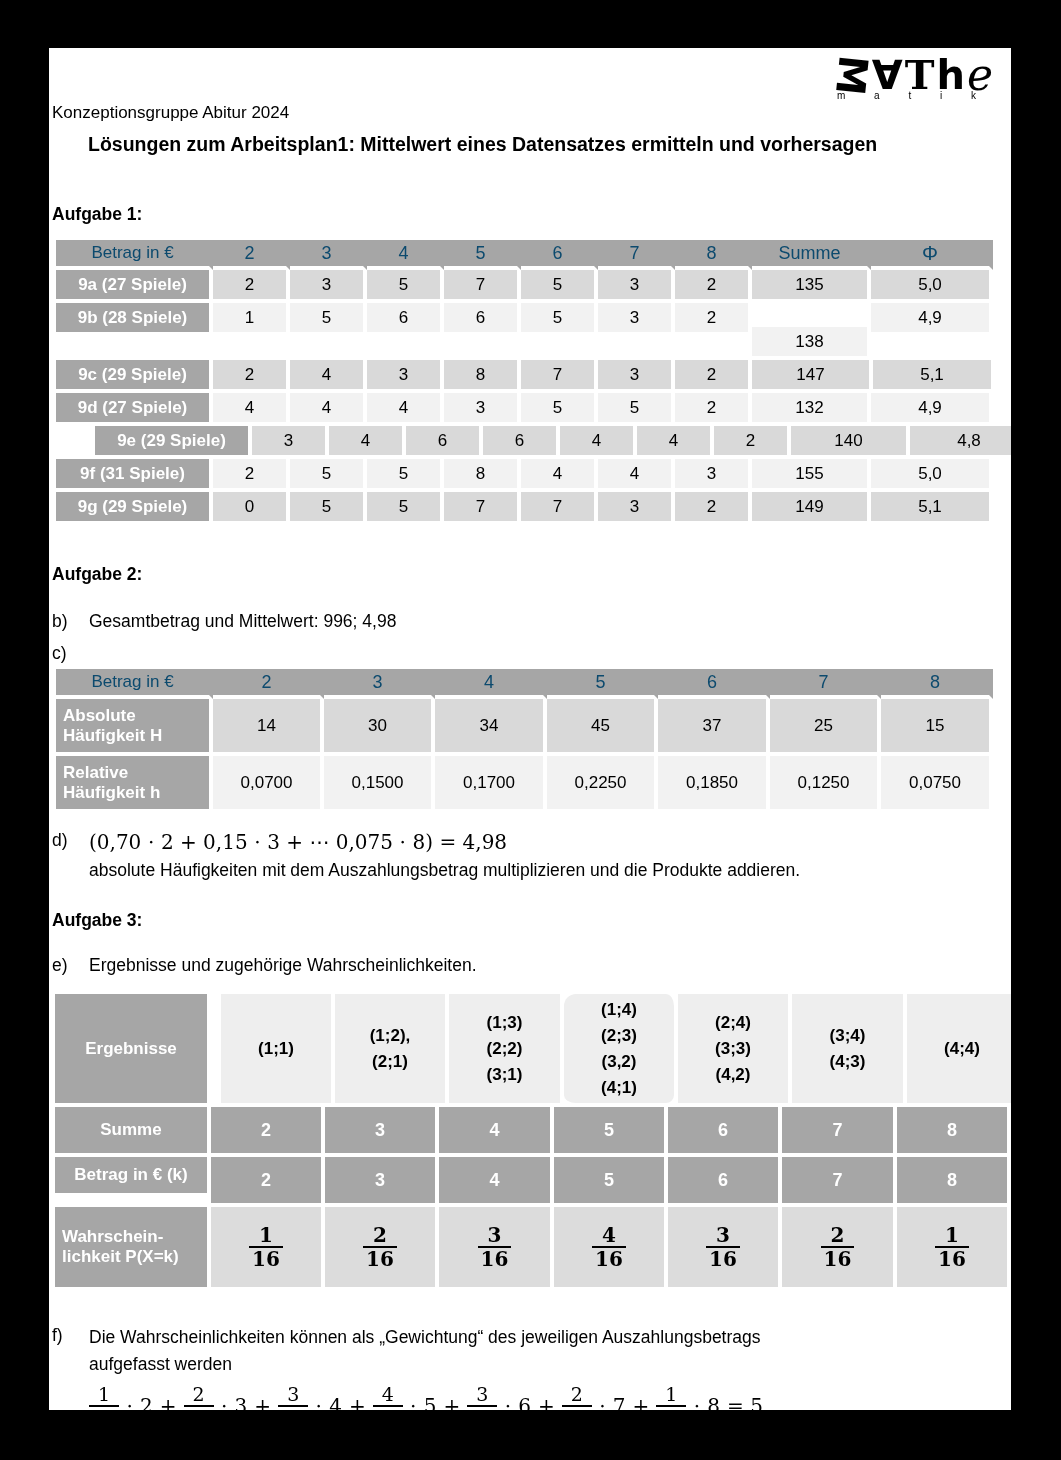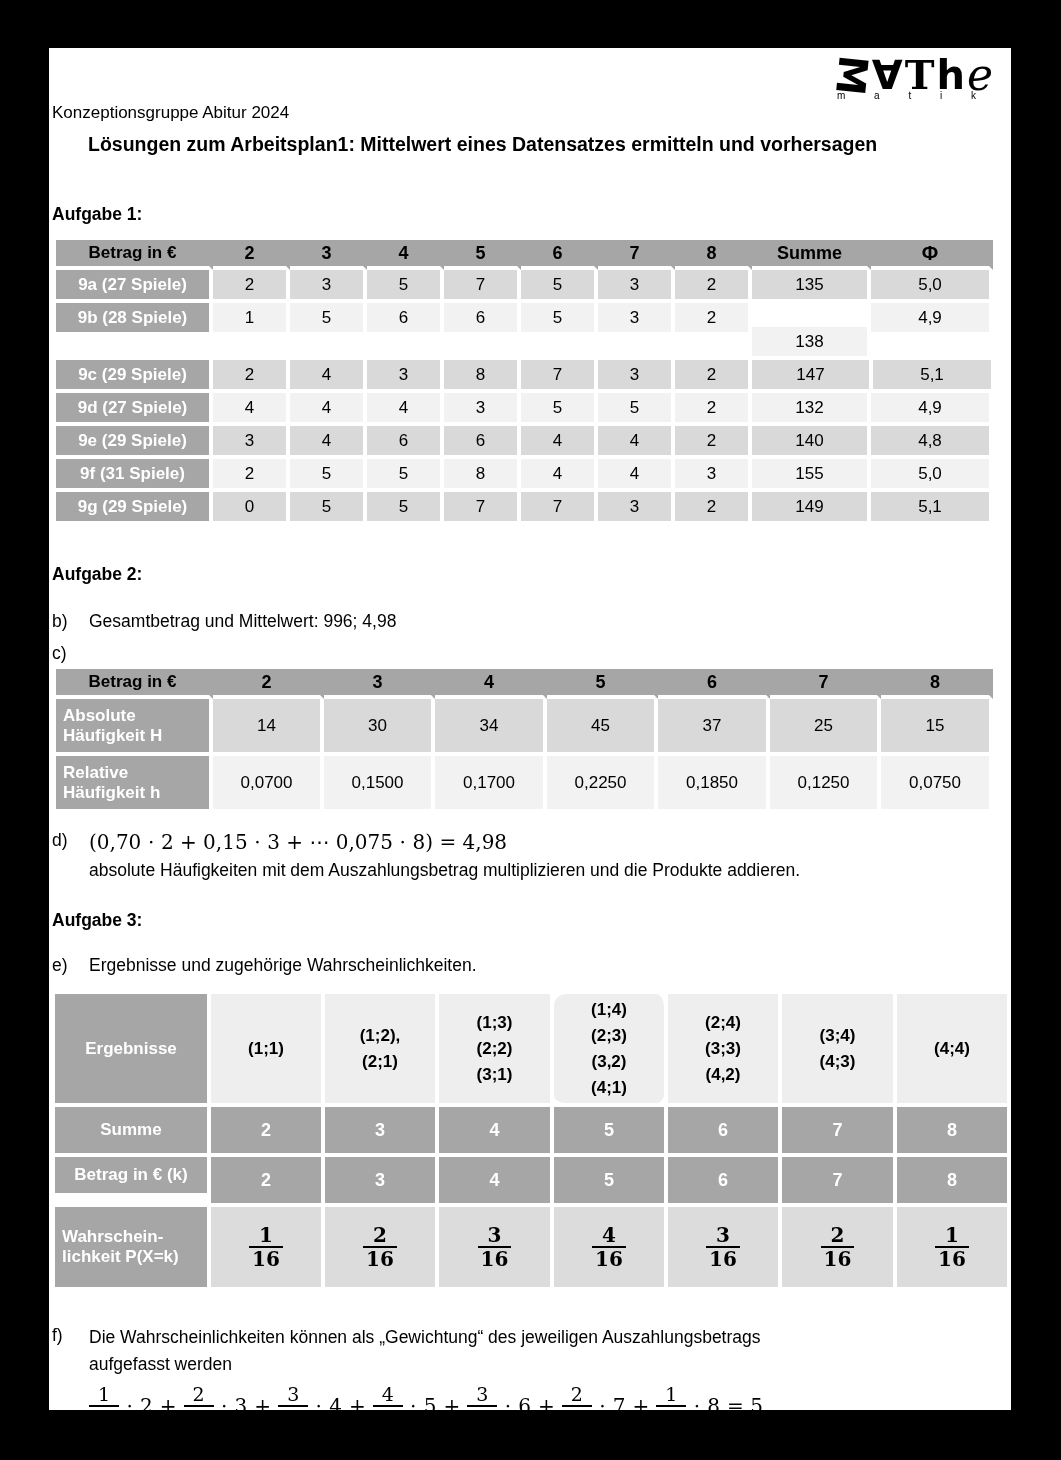--- a/index.html
+++ b/index.html
@@ -59,21 +59,21 @@
   #table2 { margin:4px 0 0 7px; }
   #table3 { margin:17px 0 0 6px; }
   .trow { display:flex; }
   .cell {
     flex:none;
     display:flex; align-items:center; justify-content:center;
     border-right:4px solid #ffffff; border-bottom:4px solid #ffffff;
     font-size:17px; text-align:center;
   }
   .cell.hdr {
-    background:#a6a6a6; color:#000000; font-weight:700;
+    background:#a6a6a6; color:#0c4a6e; font-weight:400;
     border-right-color:transparent; font-size:18px;
   }
   .cell.hdr.first { font-size:17px; }
   .cell.hdr.phi { font-size:20px; }
   .cell.lbl {
     background:#a6a6a6; color:#ffffff; font-weight:700; font-size:17px;
   }
   .cell.lbl.left { justify-content:flex-start; text-align:left; padding-left:7px; }
   .cell.glab {
     background:#a6a6a6; color:#ffffff; font-weight:700; font-size:18px;
@@ -173,21 +173,21 @@
         <div class="cell light" style="width: 77px; height: 33px;">4</div>
         <div class="cell light" style="width: 77px; height: 33px;">4</div>
         <div class="cell light" style="width: 77px; height: 33px;">3</div>
         <div class="cell light" style="width: 77px; height: 33px;">5</div>
         <div class="cell light" style="width: 77px; height: 33px;">5</div>
         <div class="cell light" style="width: 77px; height: 33px;">2</div>
         <div class="cell light" style="width: 119px; height: 33px;">132</div>
         <div class="cell light" style="width: 122px; height: 33px;">4,9</div>
       </div>
       <div class="trow">
-        <div class="cell lbl" style="width: 157px; height: 33px;">9e (29 Spiele)</div>
+        <div class="cell lbl" style="width: 157px; height: 33px; margin-left: 39px;">9e (29 Spiele)</div>
         <div class="cell dark" style="width: 77px; height: 33px;">3</div>
         <div class="cell dark" style="width: 77px; height: 33px;">4</div>
         <div class="cell dark" style="width: 77px; height: 33px;">6</div>
         <div class="cell dark" style="width: 77px; height: 33px;">6</div>
         <div class="cell dark" style="width: 77px; height: 33px;">4</div>
         <div class="cell dark" style="width: 77px; height: 33px;">4</div>
         <div class="cell dark" style="width: 77px; height: 33px;">2</div>
         <div class="cell dark" style="width: 119px; height: 33px;">140</div>
         <div class="cell dark" style="width: 122px; height: 33px;">4,8</div>
       </div>
@@ -271,21 +271,21 @@
   <div class="heading h3a">Aufgabe 3:</div>
 
   <div class="item item-e">
     <span class="item-label">e)</span>
     <span>Ergebnisse und zugehörige Wahrscheinlichkeiten.</span>
   </div>
 
   <div id="table3" class="tbl">
       <div class="trow">
         <div class="cell lbl" style="width: 156px; height: 113px;">Ergebnisse</div>
-        <div class="cell erg pre" style="width: 114px; height: 113px;">(1;1)</div>
+        <div class="cell erg pre" style="width: 114px; height: 113px; margin-left: 10px;">(1;1)</div>
         <div class="cell erg pre" style="width: 114px; height: 113px;">(1;2),
 (2;1)</div>
         <div class="cell erg pre" style="width: 115px; height: 113px;">(1;3)
 (2;2)
 (3;1)</div>
         <div class="cell erg pre" style="width: 114px; height: 113px; border-radius: 12px;">(1;4)
 (2;3)
 (3,2)
 (4;1)</div>
         <div class="cell erg pre" style="width: 114px; height: 113px;">(2;4)

